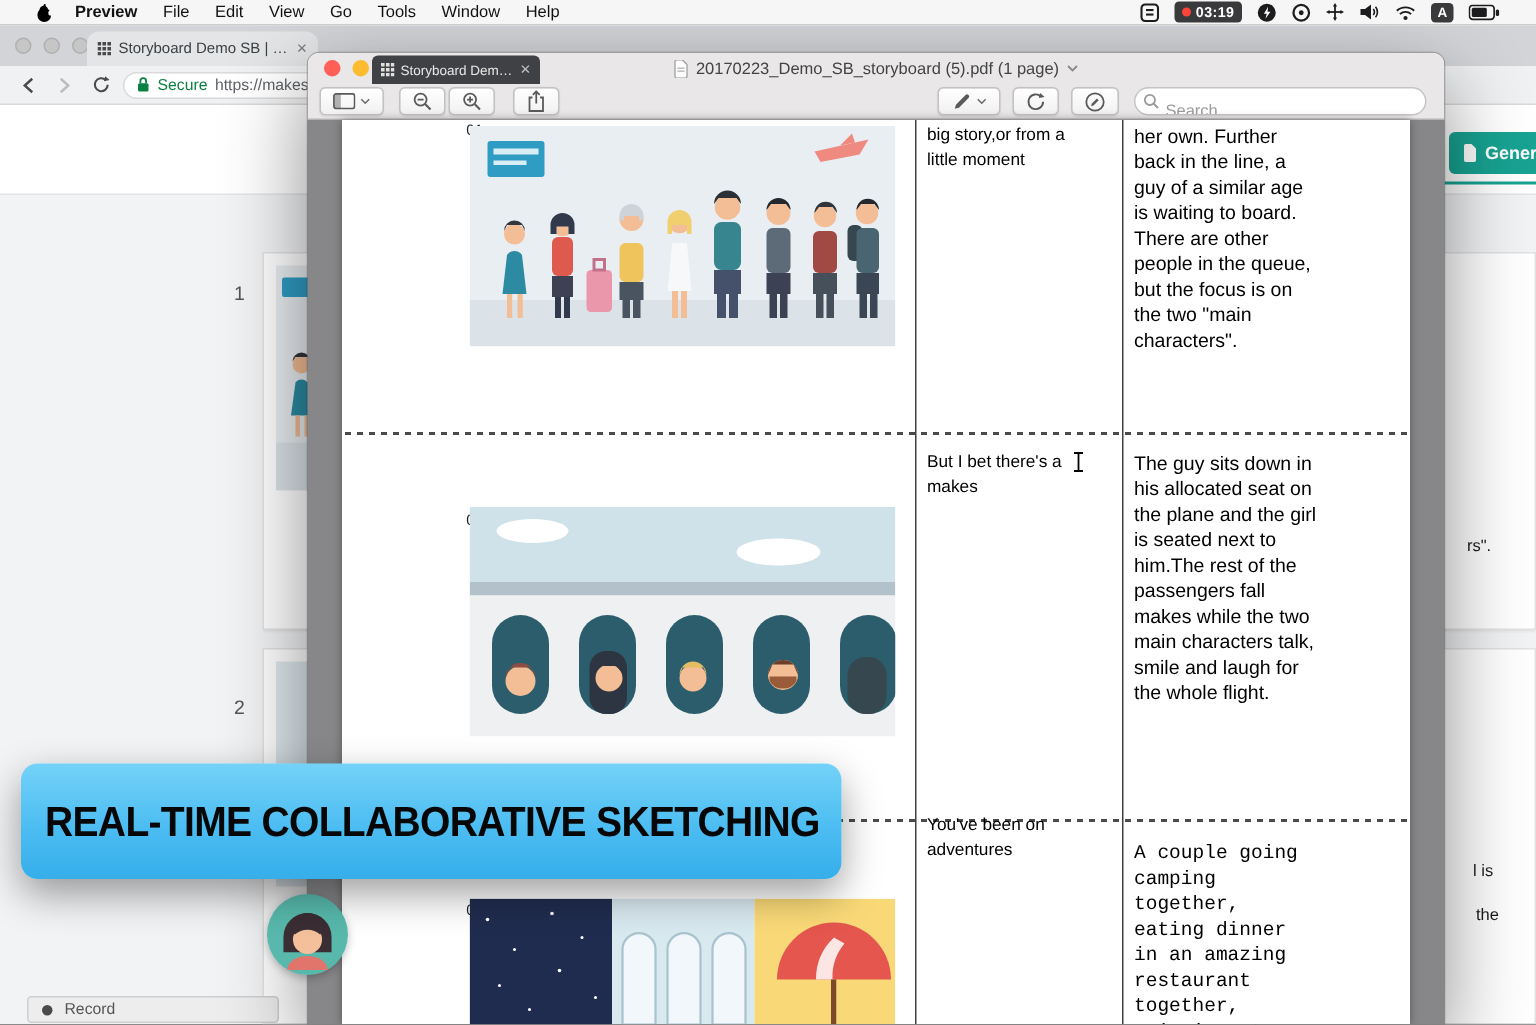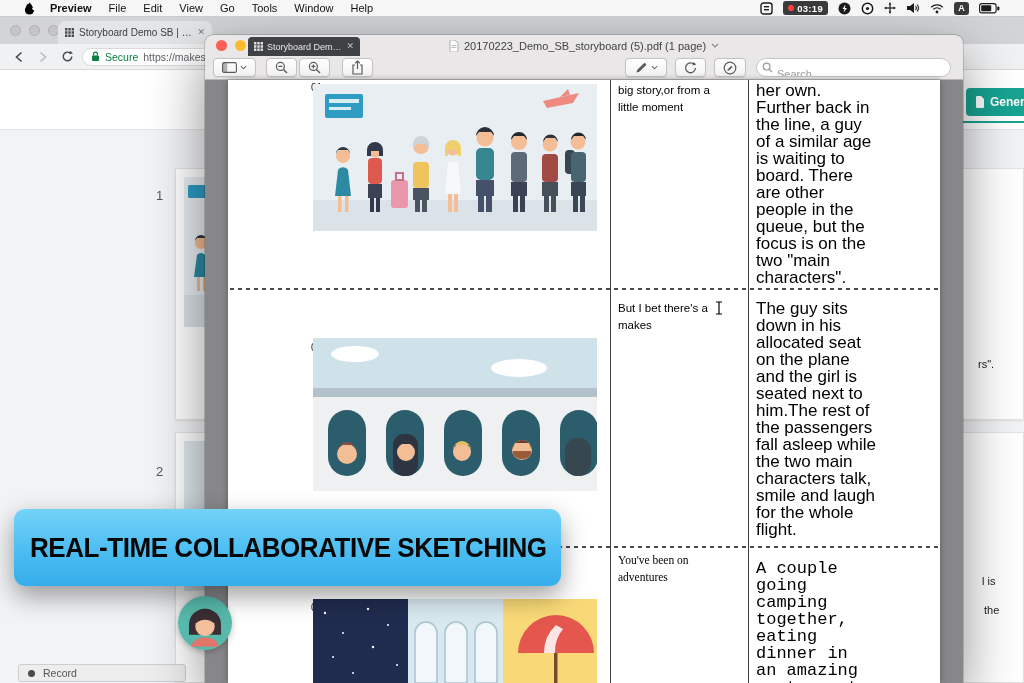--- a/index.html
+++ b/index.html
@@ -78,21 +78,21 @@
   .search-glass { position:absolute; left:6px; top:4px; }
   .pcontent { position:absolute; left:0; top:45px; width:758px; height:603px; background:#87878a; }
   .page { position:absolute; left:23px; top:0; width:712px; height:603px; background:#ffffff; overflow:hidden;
           box-shadow:0 0 6px rgba(0,0,0,.35); }
   .vline { position:absolute; top:0; width:1.2px; height:603px; background:#3f3f3f; }
   .dashline { position:absolute; left:2px; width:708px; height:1.5px;
               background:repeating-linear-gradient(90deg,#4a4a4a 0 4px,transparent 4px 8px); }
   .pdf-num { position:absolute; left:70px; width:24px; text-align:right; font-size:10px; color:#222; }
   .pdf-img { position:absolute; left:85px; width:284px; overflow:hidden; }
   .pdf-mid { position:absolute; left:390px; width:110px; font-size:11.5px; line-height:17px; color:#000; }
-  .pdf-right { position:absolute; left:528px; width:122px; font-size:17px; line-height:17px; color:#000; }
+  .pdf-right { position:absolute; left:528px; width:122px; font-size:13px; line-height:17px; color:#000; }
   .ibeam { position:absolute; left:487px; top:221px; }
 
   
   .dark-tab { position:absolute; left:248px; top:37px; width:112px; height:19px; background:#404144; z-index:20;
               border-radius:4px 4px 0 0; display:flex; align-items:center; gap:4px; padding:0 6px; }
   .dark-tab .tab-label { color:#e8e8e8; font-size:9px; }
   .dark-tab .tab-close { color:#c0c0c0; }
   .face-bubble { position:absolute; left:178px; top:596px; width:54px; height:54px; z-index:22; border-radius:50%;
                  box-shadow:0 2px 6px rgba(0,0,0,.25); }
   .banner { position:absolute; left:14px; top:509px; width:547px; height:77px; z-index:30; border-radius:11px;
@@ -482,21 +482,21 @@
                 <rect x="252" y="100" width="26" height="38" rx="12" fill="#37474f"></rect>
               </g>
           </svg>
         </div>
         <div class="pdf-mid" style="top:220px;">But I bet there's a makes</div>
         <span class="ibeam">
           <svg width="8" height="14" viewBox="0 0 8 14">
               <path d="M1 1h6M4 1v12M1 13h6" fill="none" stroke="#000" stroke-width="1.2"></path>
             </svg>
         </span>
-        <div class="pdf-right" style="top:220px;">The guy sits down in his allocated seat on the plane and the girl is seated next to him.The rest of the passengers fall asleep while the two main characters talk, smile and laugh for the whole flight.</div>
+        <div class="pdf-right" style="top:220px;">The guy sits down in his allocated seat on the plane and the girl is seated next to him.The rest of the passengers fall makes while the two main characters talk, smile and laugh for the whole flight.</div>
 
         <span class="pdf-num" style="top:522px;">03</span>
         <div class="pdf-img" style="top:519px; height:185px;">
           <svg width="284" height="185" viewBox="0 0 284 185">
             <rect width="95" height="185" fill="#202c4f"></rect>
             <g fill="#ffffff">
               <circle cx="12" cy="14" r="1.2"></circle>
                 <circle cx="30" cy="34" r="1"></circle>
                 <circle cx="55" cy="10" r="1.2"></circle>
               <circle cx="75" cy="26" r="1"></circle>
@@ -515,21 +515,21 @@
             </g>
             <rect x="190" width="94" height="185" fill="#f9d977"></rect>
             <g>
               <path d="M205 54a38 38 0 0 1 76 0z" fill="#e4564e"></path>
               <path d="M231 54a38 38 0 0 1 12-28l7 4a35 35 0 0 0-8 24z" fill="#ffffff" opacity=".85"></path>
               <rect x="241" y="54" width="3.5" height="62" fill="#7a4a2b"></rect>
             </g>
             <rect x="198" y="122" width="62" height="22" rx="9" fill="#f2948c"></rect>
           </svg>
         </div>
-        <div class="pdf-mid" style="top:472px;font-family:Liberation Serif, serif;">You've been on adventures</div>
+        <div class="pdf-mid" style="top:462px;">You've been on adventures</div>
         <div class="pdf-right" style="top:480px;font-family:Liberation Mono, monospace;">A couple going camping together, eating dinner in an amazing restaurant together, swimming at a beautiful beach together (Maybe as a</div>
       </div>
     </div>
   </div>
 
   <div class="dark-tab">
     <svg width="9" height="9" viewBox="0 0 9 9">
         <path fill="#e0e0e0" d="M0 0h2.4v2.4H0zM3.3 0h2.4v2.4H3.3zM6.6 0h2.4v2.4H6.6zM0 3.3h2.4v2.4H0zM3.3 3.3h2.4v2.4H3.3zM6.6 3.3h2.4v2.4H6.6zM0 6.6h2.4v2.4H0zM3.3 6.6h2.4v2.4H3.3zM6.6 6.6h2.4v2.4H6.6z"></path>
       </svg>
     <span class="tab-label">Storyboard Demo SB | Mak...</span>

